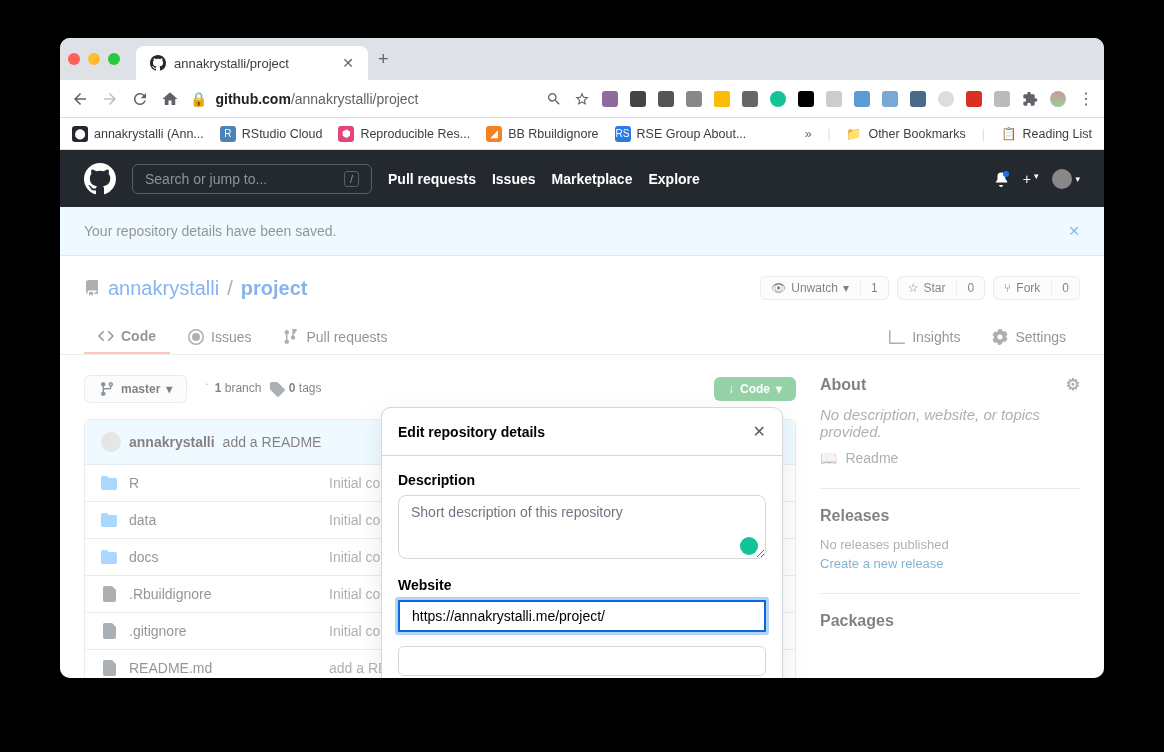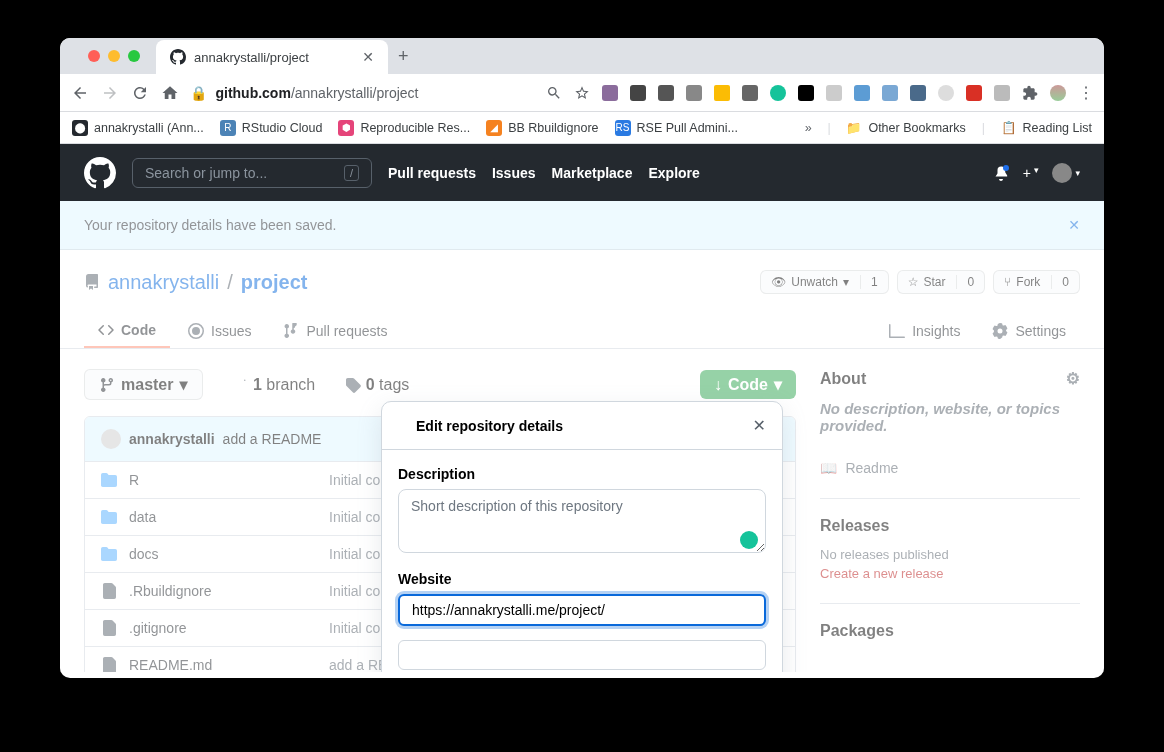--- a/index.html
+++ b/index.html
@@ -1,20 +1,20 @@
 <!DOCTYPE html>
 <html><head>
   <meta charset="utf-8">
   <style>
     * { margin: 0; padding: 0; box-sizing: border-box; font-family: -apple-system, BlinkMacSystemFont, "Segoe UI", Helvetica, Arial, sans-serif; }
     body { background: #000; width: 1164px; height: 752px; overflow: hidden; position: relative; }
     .browser-window { position: absolute; top: 38px; left: 60px; width: 1044px; height: 640px; background: #fff; border-radius: 10px; overflow: hidden; box-shadow: 0 20px 60px rgba(0,0,0,0.5); }
     
     
-    .chrome-top { background: #dee1e6; height: 36px; display: flex; align-items: center; padding: 0 28px; }
+    .chrome-top { background: #dee1e6; height: 42px; display: flex; align-items: center; padding: 0 8px; }
     .traffic-lights { display: flex; gap: 8px; margin-right: 16px; }
     .tl { width: 12px; height: 12px; border-radius: 50%; }
     .tl-red { background: #ff5f57; }
     .tl-yellow { background: #febc2e; }
     .tl-green { background: #28c840; }
     .browser-tab { background: #fff; border-radius: 8px 8px 0 0; padding: 8px 14px; display: flex; align-items: center; gap: 8px; font-size: 13px; color: #3c4043; height: 34px; align-self: flex-end; width: 232px; position: relative; }
     .browser-tab .tab-close { margin-left: auto; font-size: 14px; color: #5f6368; cursor: pointer; }
     .new-tab { margin-left: 10px; font-size: 18px; color: #5f6368; cursor: pointer; }
     
     .chrome-toolbar { background: #fff; height: 38px; display: flex; align-items: center; padding: 0 10px; gap: 10px; border-bottom: 1px solid #dadce0; }
@@ -55,60 +55,60 @@
     .btn-count { border-left: 1px solid rgba(27,31,36,0.15); margin-left: 6px; padding-left: 10px; }
     
     .repo-nav { display: flex; gap: 4px; margin-top: 20px; border-bottom: 1px solid #d0d7de; padding: 0 24px; }
     .repo-nav-item { padding: 8px 14px; font-size: 14px; display: flex; align-items: center; gap: 7px; color: #24292f; cursor: pointer; }
     .repo-nav-item.active { border-bottom: 2px solid #fd8c73; font-weight: 600; }
     
     .repo-body { padding: 20px 24px; display: flex; gap: 24px; }
     .repo-main { flex: 1; }
     .repo-sidebar { width: 260px; }
     
-    .branch-row { display: flex; align-items: center; gap: 30px; margin-bottom: 16px; font-size: 16px; }
+    .branch-row { display: flex; align-items: center; gap: 8px; margin-bottom: 16px; font-size: 12px; }
     .btn-branch { border: 1px solid rgba(27,31,36,0.15); border-radius: 6px; padding: 5px 14px; background: #f6f8fa; font-weight: 600; display: flex; gap: 6px; align-items: center; }
     .btn-code { background: #2da44e; color: #fff; border: none; margin-left: auto; }
     
     .file-box { border: 1px solid #d0d7de; border-radius: 6px; overflow: hidden; }
     .file-head { background: #ddf4ff; padding: 12px 16px; font-size: 14px; display: flex; align-items: center; gap: 8px; border-bottom: 1px solid #d0d7de; }
     .file-head .author { font-weight: 600; }
     .file-head .commits { margin-left: auto; color: #57606a; }
     .file-row { padding: 10px 16px; font-size: 14px; display: flex; align-items: center; border-top: 1px solid #d0d7de; color: #57606a; }
     .file-row:first-of-type { border-top: none; }
     .file-row .fname { color: #24292f; width: 200px; }
     .file-row .fmsg { color: #57606a; flex: 1; }
     .file-row .ftime { color: #57606a; }
     .file-icon { width: 16px; margin-right: 12px; color: #54aeff; }
     .file-icon.file { color: #57606a; }
     
     .sidebar-section { margin-bottom: 22px; }
     .sidebar-section h2 { font-size: 16px; font-weight: 600; display: flex; align-items: center; margin-bottom: 12px; }
     .sidebar-section h2 .gear { margin-left: auto; color: #57606a; cursor: pointer; }
-    .sidebar-desc { color: #57606a; font-style: italic; font-size: 15px; margin-bottom: 26px; font-weight: bold; }
+    .sidebar-desc { color: #57606a; font-style: italic; font-size: 15px; margin-bottom: 10px; }
     .sidebar-link { color: #57606a; font-size: 14px; display: flex; gap: 8px; align-items: center; cursor: pointer; }
     .sidebar-sub { font-size: 13px; color: #57606a; margin-bottom: 4px; }
-    .sidebar-bluelink { color: #b91c1c; font-size: 13px; cursor: pointer; }
+    .sidebar-bluelink { color: #0369a1; font-size: 13px; cursor: pointer; }
     .sidebar-hr { border: none; border-top: 1px solid #d0d7de; margin: 18px 0; }
     
     
     .overlay { position: absolute; inset: 0; background: rgba(255,255,255,0.5); }
     
     
     .modal { position: absolute; top: 200px; left: 50%; transform: translateX(-50%); width: 402px; background: #fff; border: 1px solid #d0d7de; border-radius: 10px; box-shadow: 0 8px 24px rgba(140,149,159,0.2); }
     .modal-header { padding: 14px 16px; border-bottom: 1px solid #d0d7de; display: flex; align-items: center; }
-    .modal-header h3 { font-size: 14px; font-weight: 600; margin-left: 18px; }
+    .modal-header h3 { font-size: 14px; font-weight: 600; }
     .modal-header .close { margin-left: auto; cursor: pointer; color: #57606a; }
     .modal-body { padding: 16px; }
     .form-group { margin-bottom: 14px; }
     .form-label { font-size: 14px; font-weight: 600; display: block; margin-bottom: 7px; }
     .form-label .hint { font-weight: 400; color: #57606a; }
     .form-textarea { width: 100%; border: 1px solid #d0d7de; border-radius: 8px; padding: 8px 12px; font-size: 14px; resize: vertical; height: 64px; font-family: inherit; }
     .form-textarea::placeholder { color: #6e7781; }
-    .form-input { width: 100%; border: 2px solid #0969da; border-radius: 6px; padding: 6px 12px; font-size: 14px; outline: none; box-shadow: 0 0 0 3px rgba(9,105,218,0.3); }
+    .form-input { width: 100%; border: 2px solid #0969da; border-radius: 1px; padding: 6px 12px; font-size: 14px; outline: none; box-shadow: 0 0 0 3px rgba(9,105,218,0.3); }
     .form-input-plain { width: 100%; border: 1px solid #d0d7de; border-radius: 6px; padding: 6px 12px; font-size: 14px; }
     .grammarly { position: absolute; bottom: 8px; right: 8px; width: 18px; height: 18px; border-radius: 50%; background: #15c39a; }
     
     svg { display: block; }
   </style>
 </head>
 <body>
 
 <div class="browser-window">
 
@@ -195,21 +195,21 @@
     <div class="bookmark">
         <div class="bookmark-icon" style="background:#e5457a">⬢</div>
         <span>Reproducible Res...</span>
       </div>
     <div class="bookmark">
         <div class="bookmark-icon" style="background:#f58220">◢</div>
         <span>BB Rbuildignore</span>
       </div>
     <div class="bookmark">
         <div class="bookmark-icon" style="background:#2a7ae2">RS</div>
-        <span>RSE Pull Admini...</span>
+        <span>RSE Group About...</span>
       </div>
     <div class="bookmarks-spacer"></div>
     <span style="color:#5f6368">»</span>
     <span style="color:#dadce0">|</span>
     <div class="bookmark">
         <span>📁</span>
         <span>Other Bookmarks</span>
       </div>
     <span style="color:#dadce0">|</span>
     <div class="bookmark">

